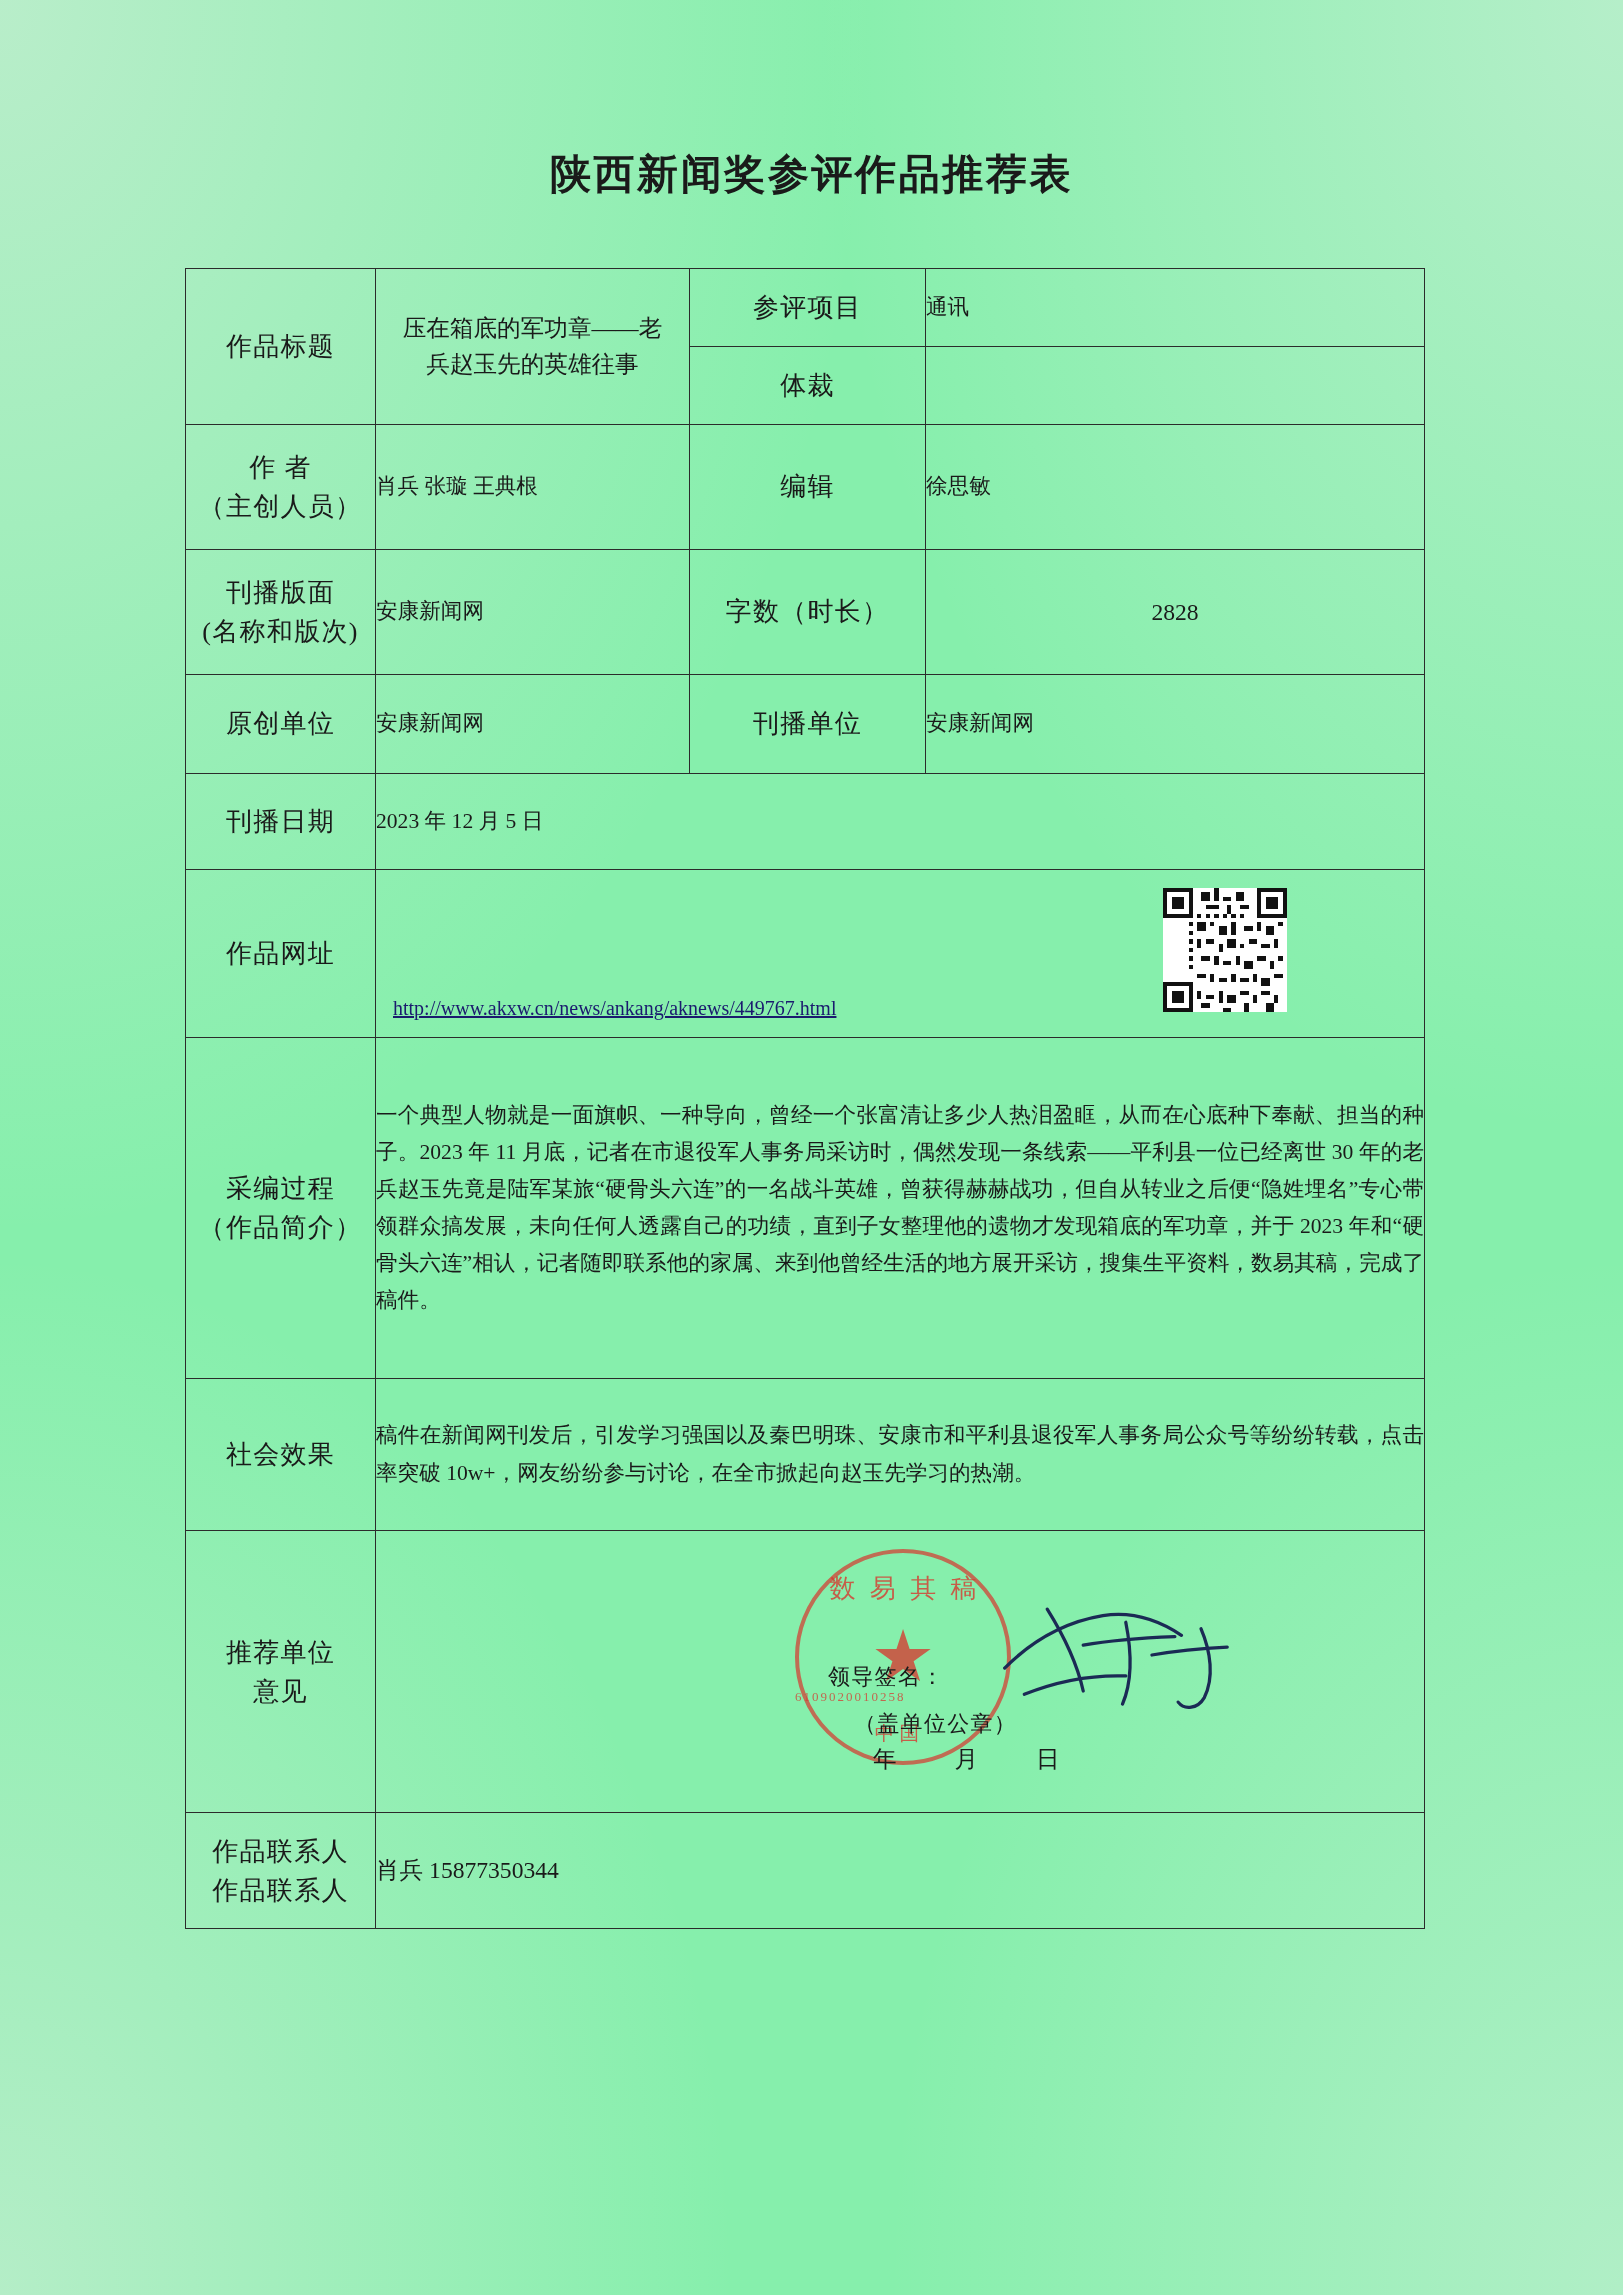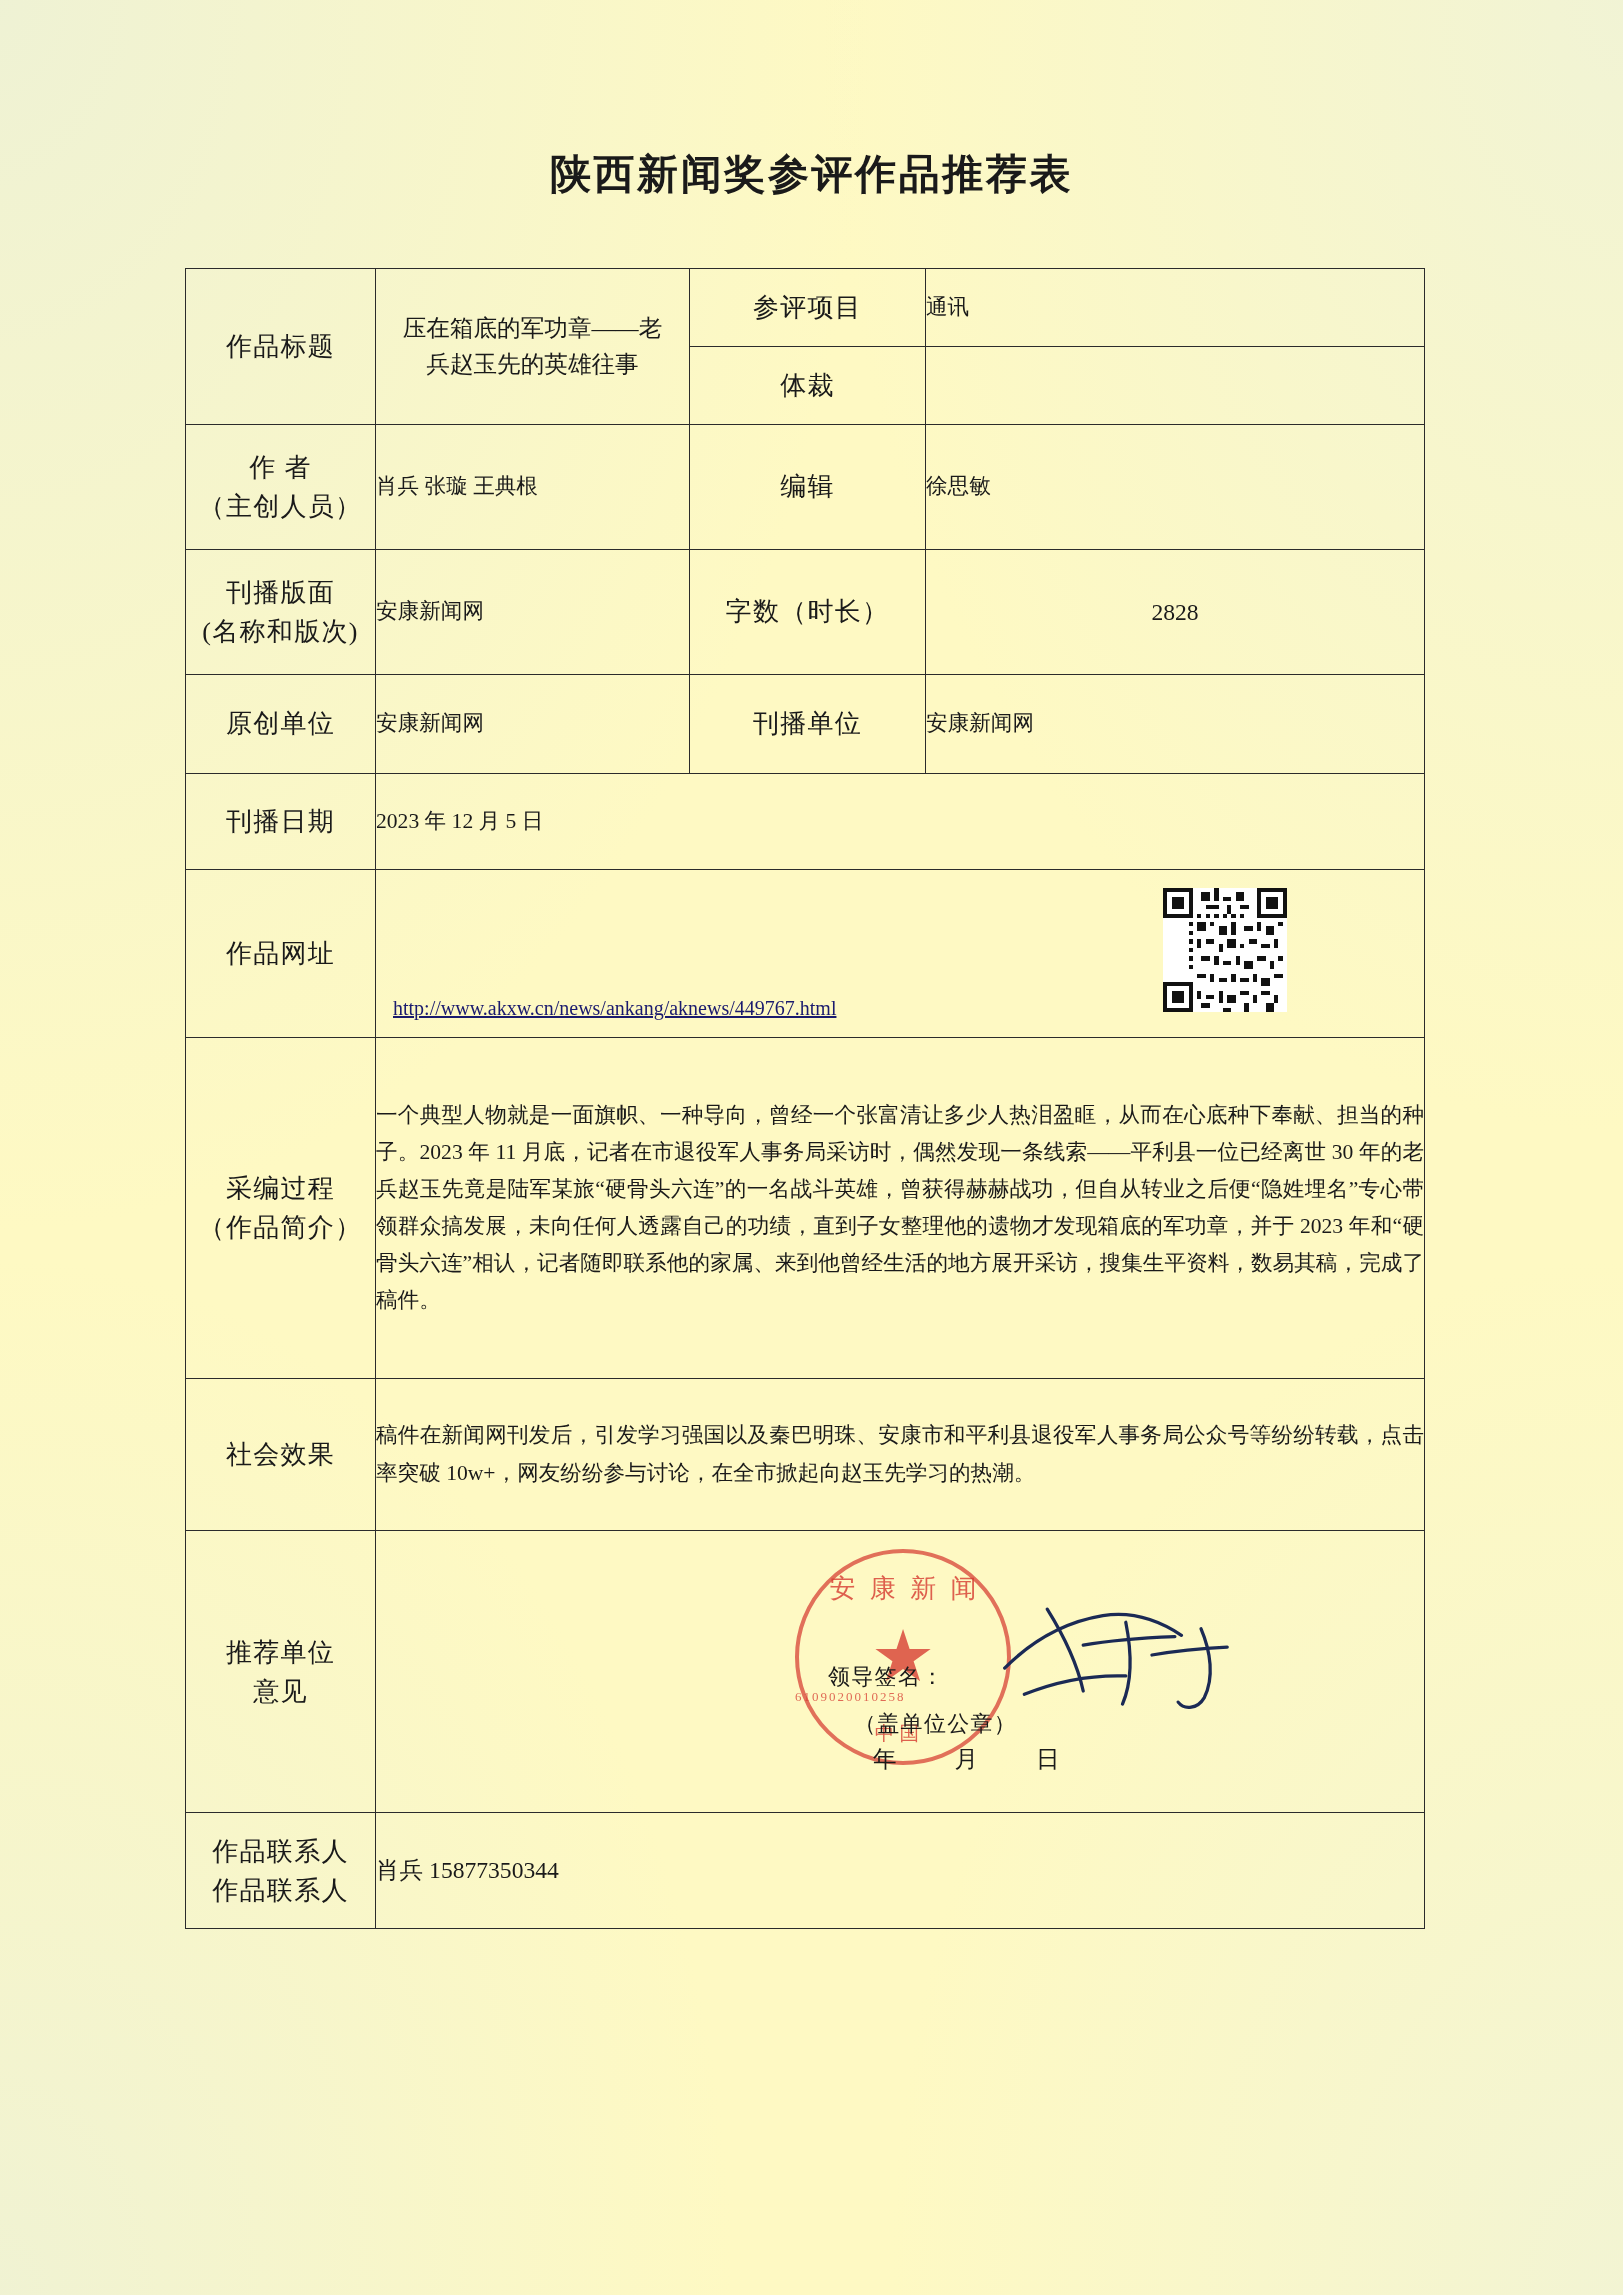--- a/index.html
+++ b/index.html
@@ -11,21 +11,21 @@
     width: 1623px;
     height: 2295px;
     font-family: "Liberation Serif", "DejaVu Serif", serif;
     color: #1a1a1a;
     position: relative;
     overflow: hidden;
   }
   .page {
     position: absolute;
     inset: 0;
-    background: #fef9c3;
+    background: #86efac;
   }
   
   .page::before {
     content: "";
     position: absolute;
     inset: 0;
     background:
       radial-gradient(ellipse at 0% 0%, rgba(226,236,226,0.55) 0%, rgba(255,255,255,0) 38%),
       radial-gradient(ellipse at 100% 0%, rgba(228,238,230,0.5) 0%, rgba(255,255,255,0) 35%),
       radial-gradient(ellipse at 0% 100%, rgba(226,236,226,0.5) 0%, rgba(255,255,255,0) 32%),
@@ -369,21 +369,21 @@
       <tr>
         <td class="lbl two-line" style="height:281px">
           <div>推荐单位</div>
           <div>意见</div>
         </td>
         <td colspan="3" style="position:relative">
           <div class="sig-cell">
             <div class="seal">
               <div class="ring"></div>
               <div class="star">★</div>
-              <div class="txt-top">安康新闻</div>
+              <div class="txt-top">数易其稿</div>
               <div class="code">6109020010258</div>
               <div class="txt-bottom">中国</div>
             </div>
             <div class="signature">
               <svg width="275" height="144" viewBox="0 0 420 220">
                 <g fill="none" stroke="#1b2a55" stroke-width="5" stroke-linecap="round" stroke-linejoin="round">
                   <path d="M30,130 C70,90 120,60 180,50 C230,42 270,60 300,80"></path>
                   <path d="M95,40 C120,80 140,120 150,165"></path>
                   <path d="M150,95 C190,88 240,84 290,82"></path>
                   <path d="M215,60 C225,110 225,150 210,185"></path>

